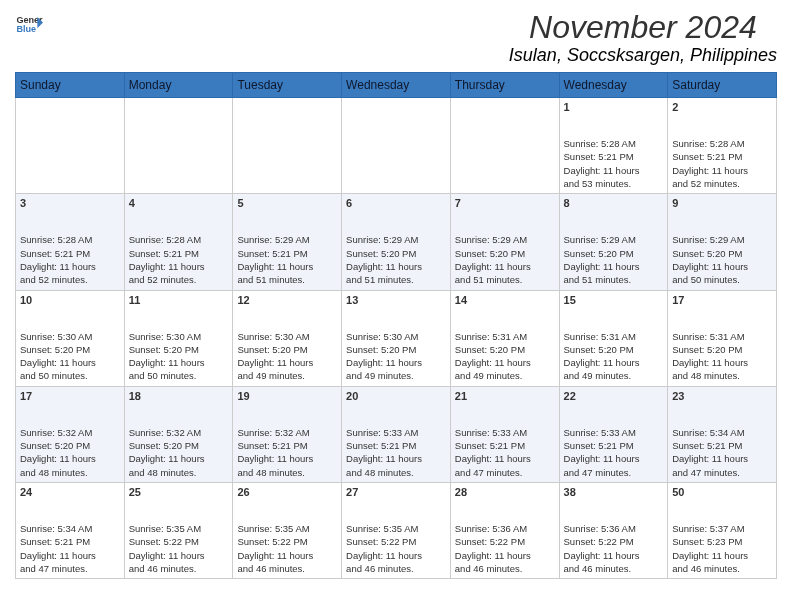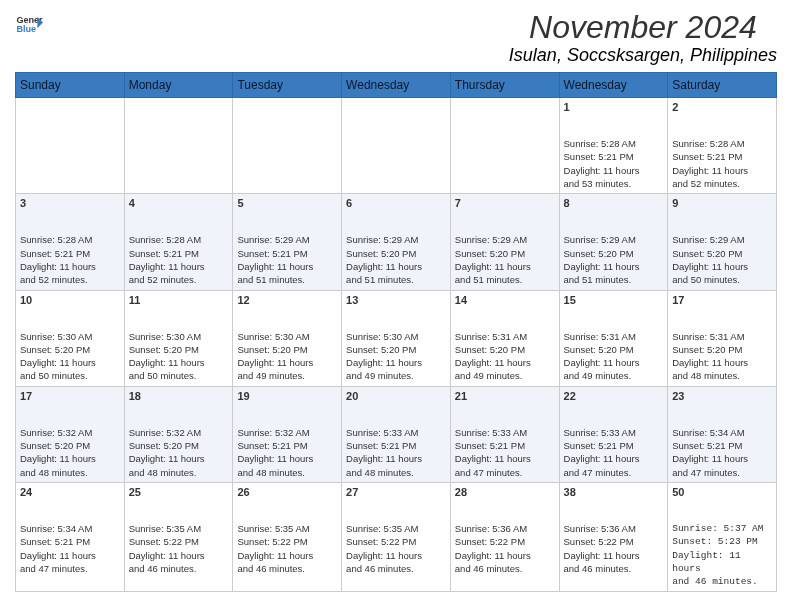--- a/index.html
+++ b/index.html
@@ -325,20 +325,20 @@
         </td>
         <td>
           <span class="day-num">38</span>
           <div class="day-info" style="white-space: pre-line;">Sunrise: 5:36 AM
 Sunset: 5:22 PM
 Daylight: 11 hours
 and 46 minutes.</div>
         </td>
         <td>
           <span class="day-num">50</span>
-          <div class="day-info" style="white-space: pre-line; font-family: Liberation Mono, monospace;">Sunrise: 5:37 AM
+          <div class="day-info" style="white-space: pre-line;">Sunrise: 5:37 AM
 Sunset: 5:23 PM
 Daylight: 11 hours
 and 46 minutes.</div>
         </td>
       </tr>
     </tbody>
 </table>
 
 </body></html>

